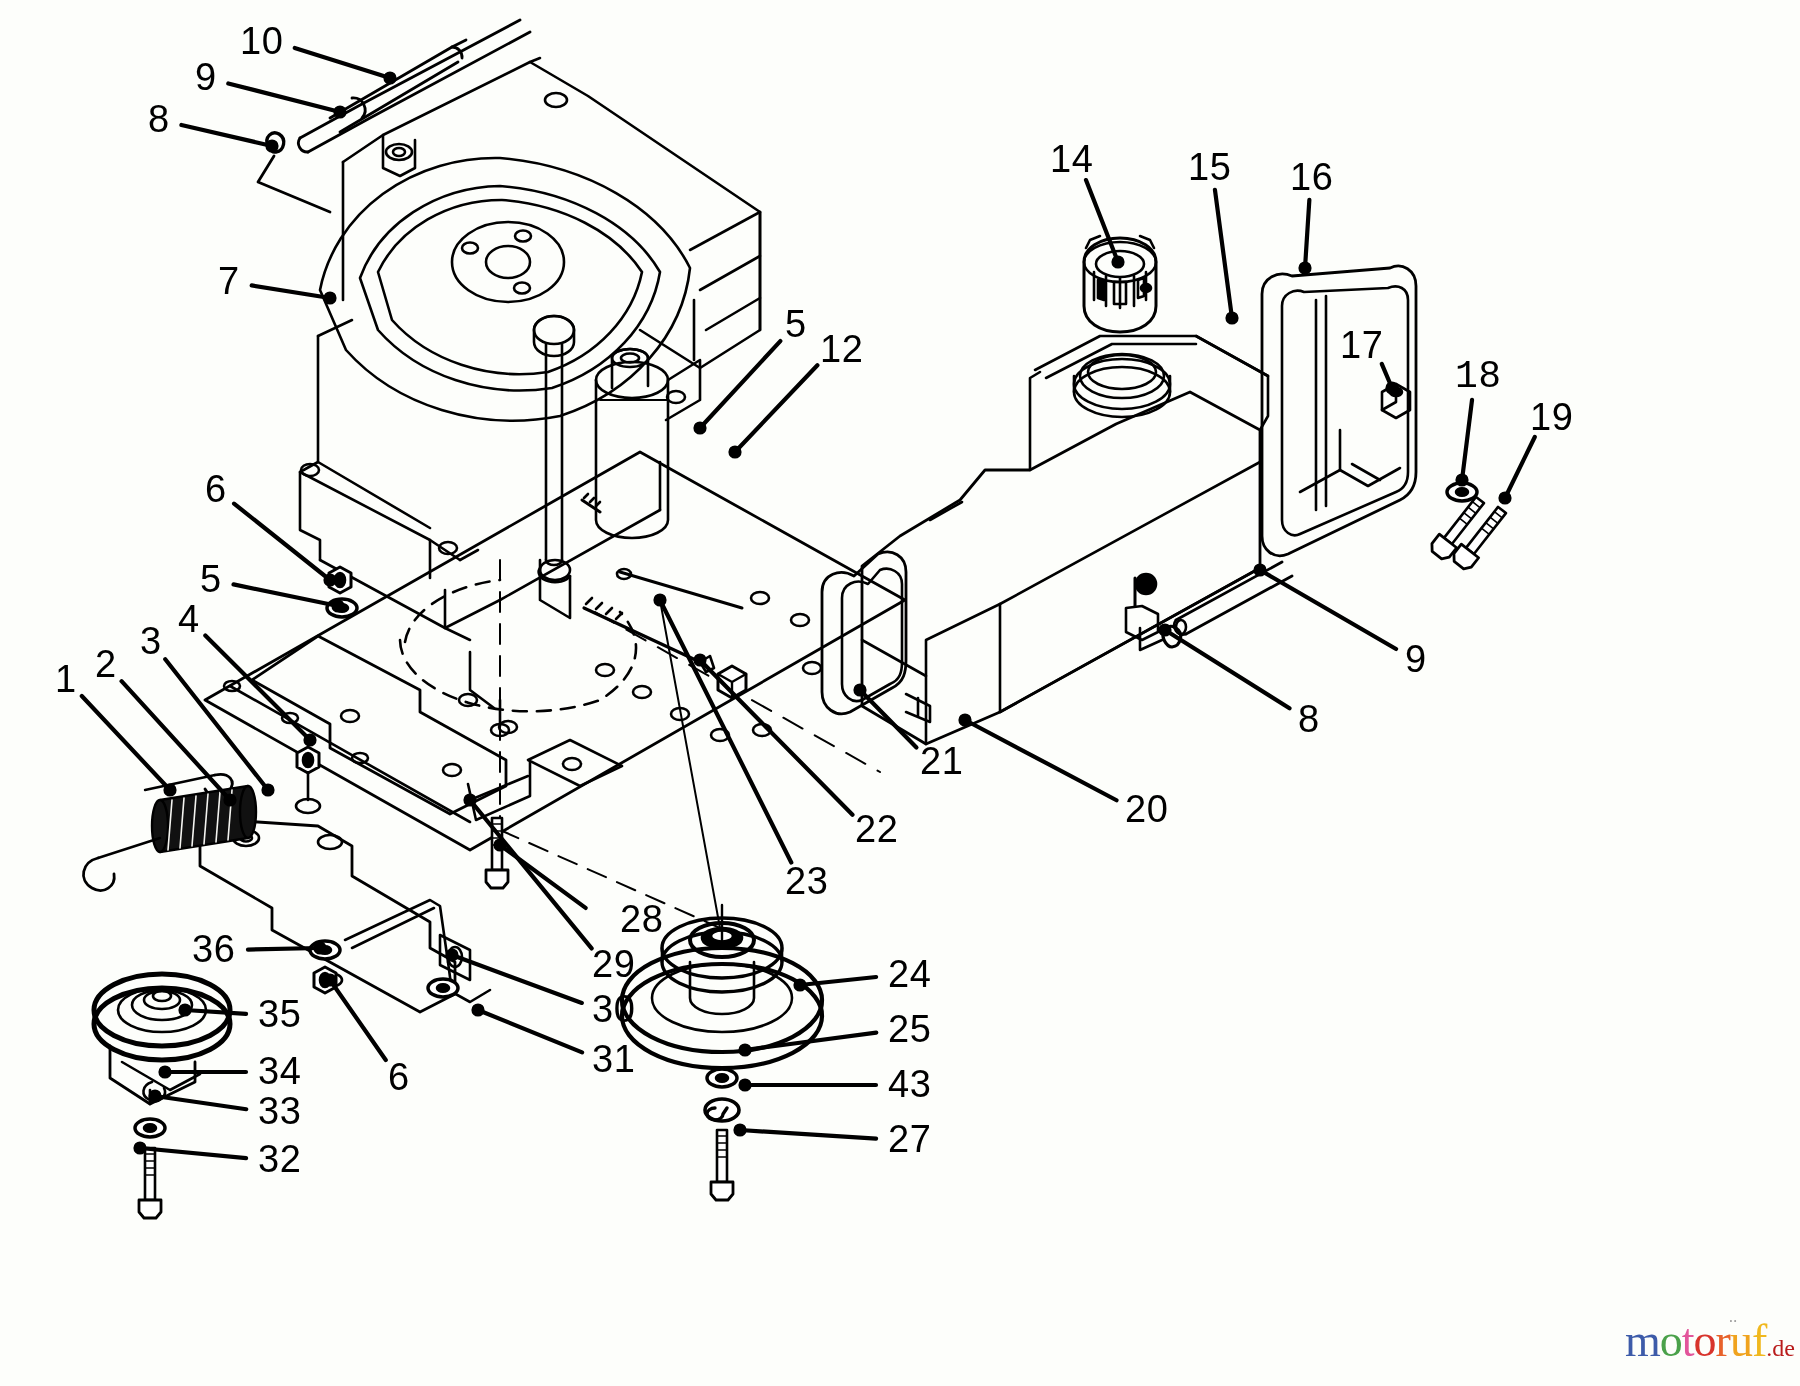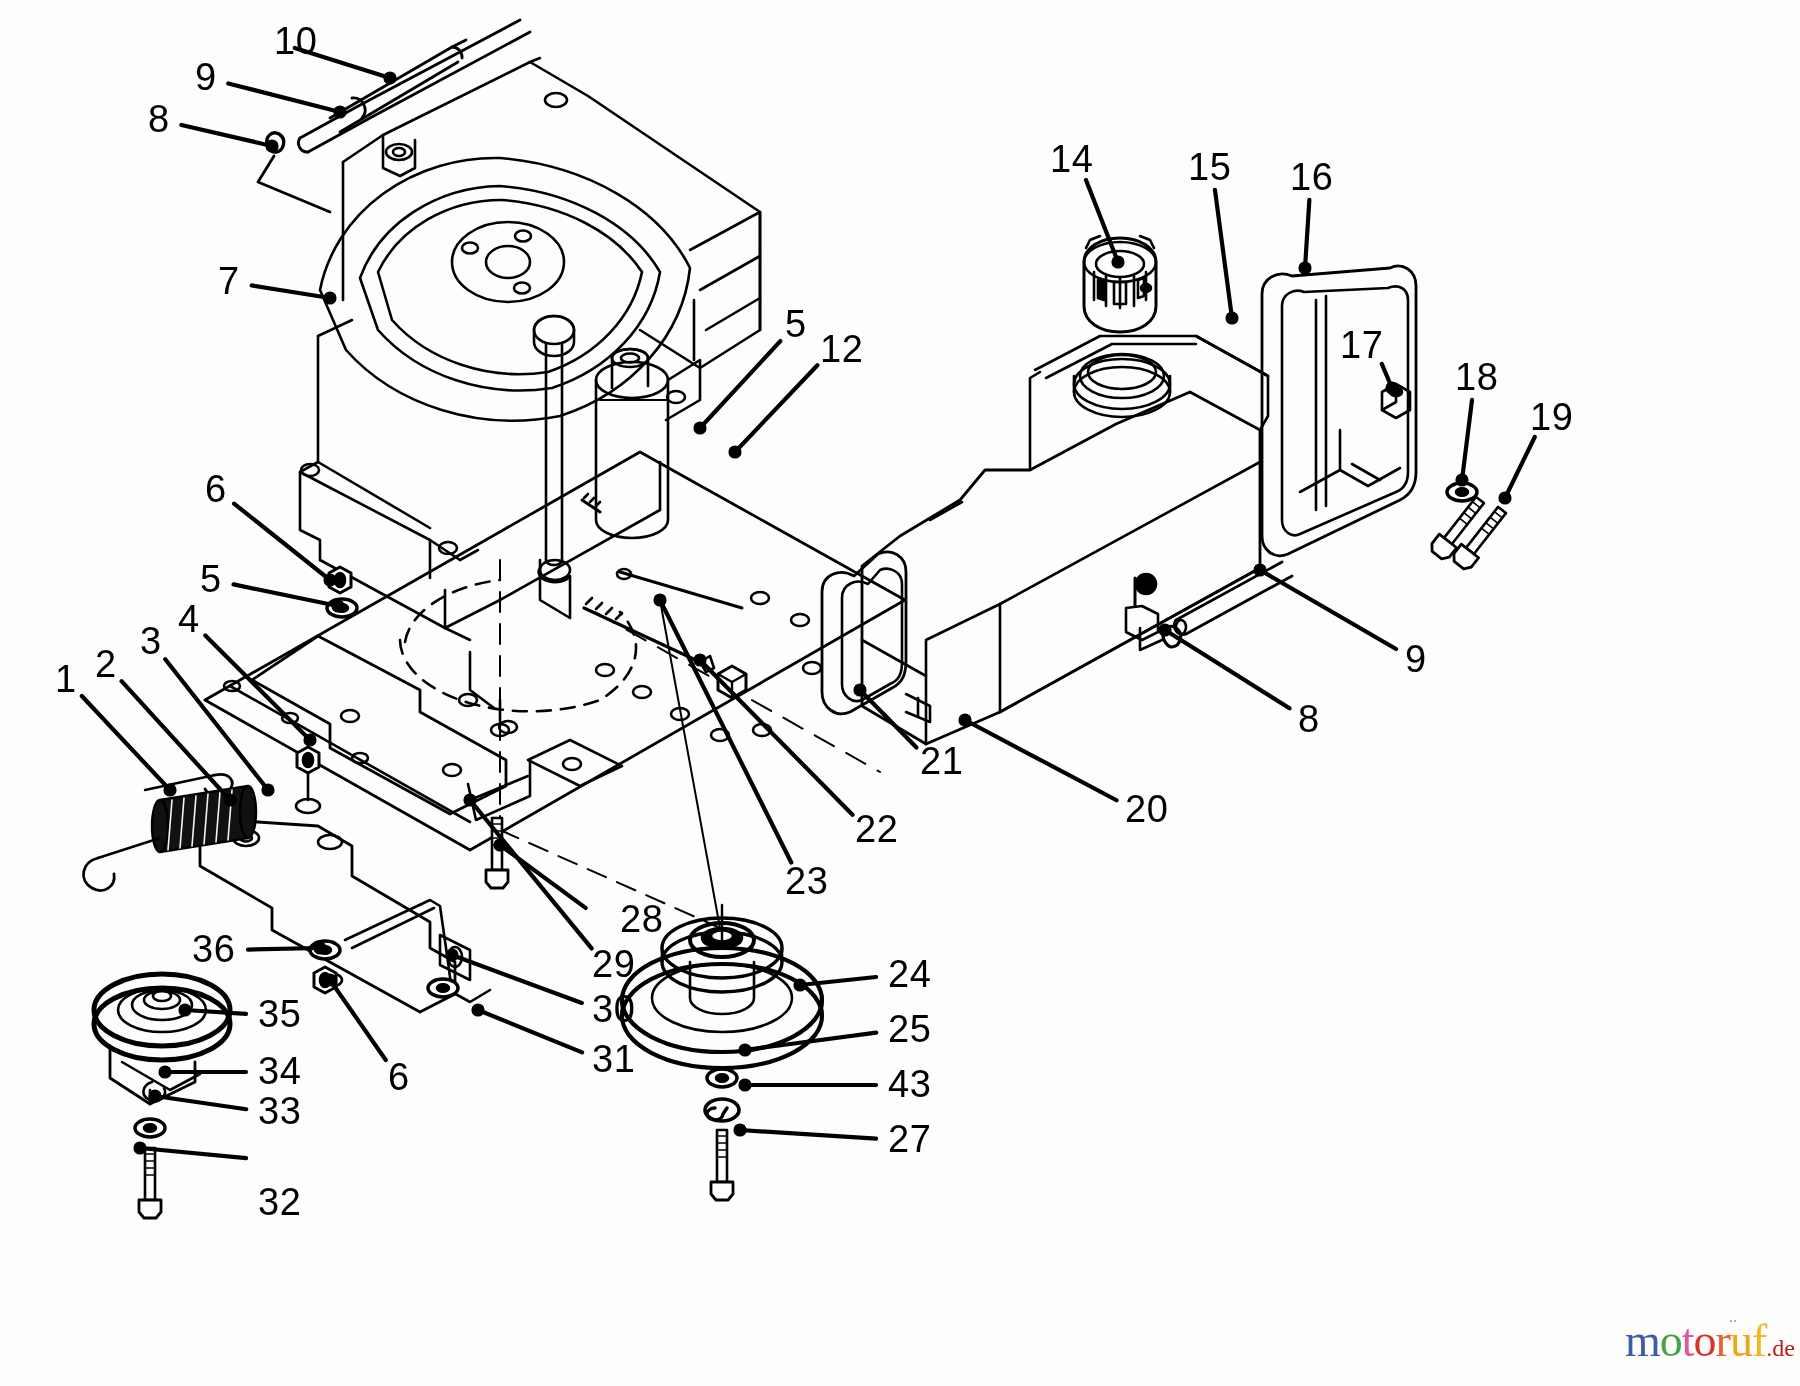--- a/index.html
+++ b/index.html
@@ -501,31 +501,31 @@
           <line x1="876.2470514108539" y1="1032.6472900854233" x2="745" y2="1050"></line>
           <circle cx="745" cy="1050" r="4.5"></circle>
           <line x1="876" y1="1085" x2="745" y2="1085"></line>
           <circle cx="745" cy="1085" r="4.5"></circle>
           <line x1="876.0586713120501" y1="1138.7081155170677" x2="740" y2="1130"></line>
           <circle cx="740" cy="1130" r="4.5"></circle>
         </g>
     </svg>
 
     <div id="callout-layer">
-        <div class="callout" style="left: 240px; top: 22px; margin-left: 34px;">10</div>
+        <div class="callout" style="left: 240px; top: 22px;">10</div>
         <div class="callout" style="left: 195px; top: 58px;">9</div>
         <div class="callout" style="left: 148px; top: 100px;">8</div>
         <div class="callout" style="left: 218px; top: 262px;">7</div>
         <div class="callout" style="left: 785px; top: 305px;">5</div>
         <div class="callout" style="left: 820px; top: 330px;">12</div>
         <div class="callout" style="left: 1050px; top: 140px;">14</div>
         <div class="callout" style="left: 1188px; top: 148px;">15</div>
         <div class="callout" style="left: 1290px; top: 158px;">16</div>
         <div class="callout" style="left: 1340px; top: 326px; text-align: right;">17</div>
-        <div class="callout" style="left: 1455px; top: 358px;">18</div>
+        <div class="callout" style="left: 1455px; top: 358px; font-family: Liberation Mono, monospace;">18</div>
         <div class="callout" style="left: 1530px; top: 398px;">19</div>
         <div class="callout" style="left: 205px; top: 470px;">6</div>
         <div class="callout" style="left: 200px; top: 560px;">5</div>
         <div class="callout" style="left: 178px; top: 600px;">4</div>
         <div class="callout" style="left: 140px; top: 622px;">3</div>
         <div class="callout" style="left: 95px; top: 645px;">2</div>
         <div class="callout" style="left: 55px; top: 660px;">1</div>
         <div class="callout" style="left: 1405px; top: 640px;">9</div>
         <div class="callout" style="left: 1298px; top: 700px;">8</div>
         <div class="callout" style="left: 920px; top: 742px; text-align: right;">21</div>
@@ -533,21 +533,21 @@
         <div class="callout" style="left: 855px; top: 810px;">22</div>
         <div class="callout" style="left: 785px; top: 862px;">23</div>
         <div class="callout" style="left: 592px; top: 900px; margin-left: 28px;">28</div>
         <div class="callout" style="left: 592px; top: 945px;">29</div>
         <div class="callout" style="left: 592px; top: 990px;">30</div>
         <div class="callout" style="left: 592px; top: 1040px;">31</div>
         <div class="callout" style="left: 192px; top: 930px;">36</div>
         <div class="callout" style="left: 258px; top: 995px;">35</div>
         <div class="callout" style="left: 258px; top: 1052px;">34</div>
         <div class="callout" style="left: 258px; top: 1092px;">33</div>
-        <div class="callout" style="left: 258px; top: 1140px; margin-top: 43px;">32</div>
+        <div class="callout" style="left: 258px; top: 1140px;">32</div>
         <div class="callout" style="left: 388px; top: 1058px;">6</div>
         <div class="callout" style="left: 888px; top: 955px;">24</div>
         <div class="callout" style="left: 888px; top: 1010px;">25</div>
         <div class="callout" style="left: 888px; top: 1065px;">43</div>
         <div class="callout" style="left: 888px; top: 1120px;">27</div>
       </div>
 
     <div id="watermark">
       <span id="wm-letters"><span style="color: rgb(61, 91, 169);">m</span><span style="color: rgb(74, 161, 74);">o</span><span style="color: rgb(226, 85, 155);">t</span><span style="color: rgb(216, 52, 44);">o</span><span style="color: rgb(232, 98, 42);">r</span><span style="color: rgb(240, 163, 30);">u</span><span style="color: rgb(240, 184, 30);">f</span></span><span class="w-de">.de</span>
     <span class="dot-acc">··</span></div>

